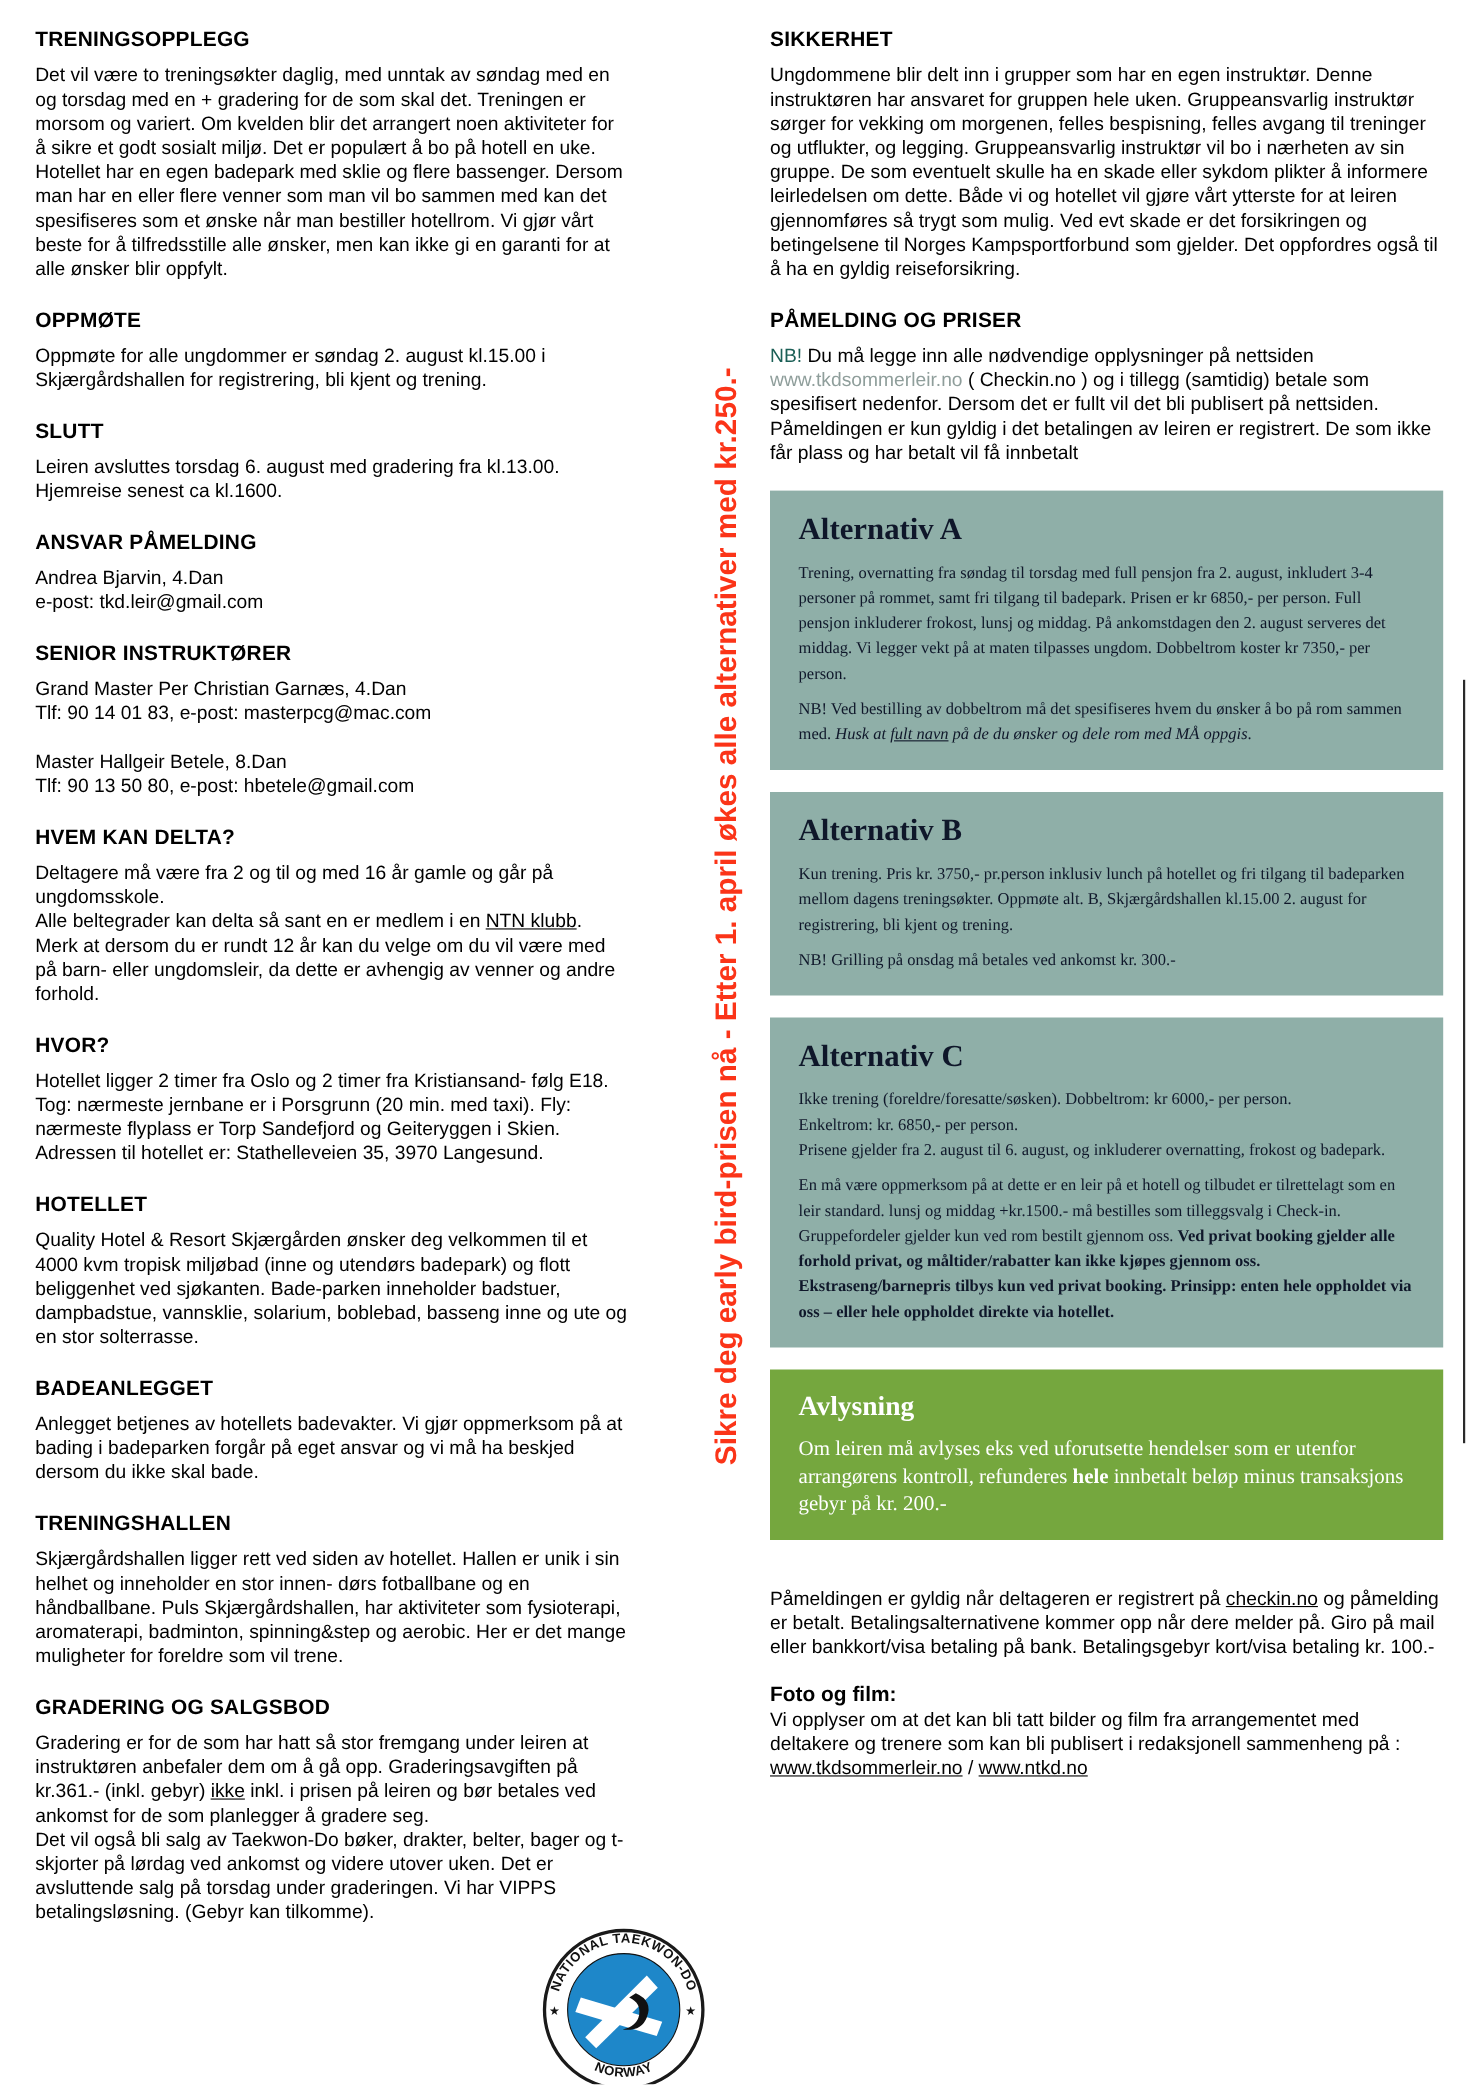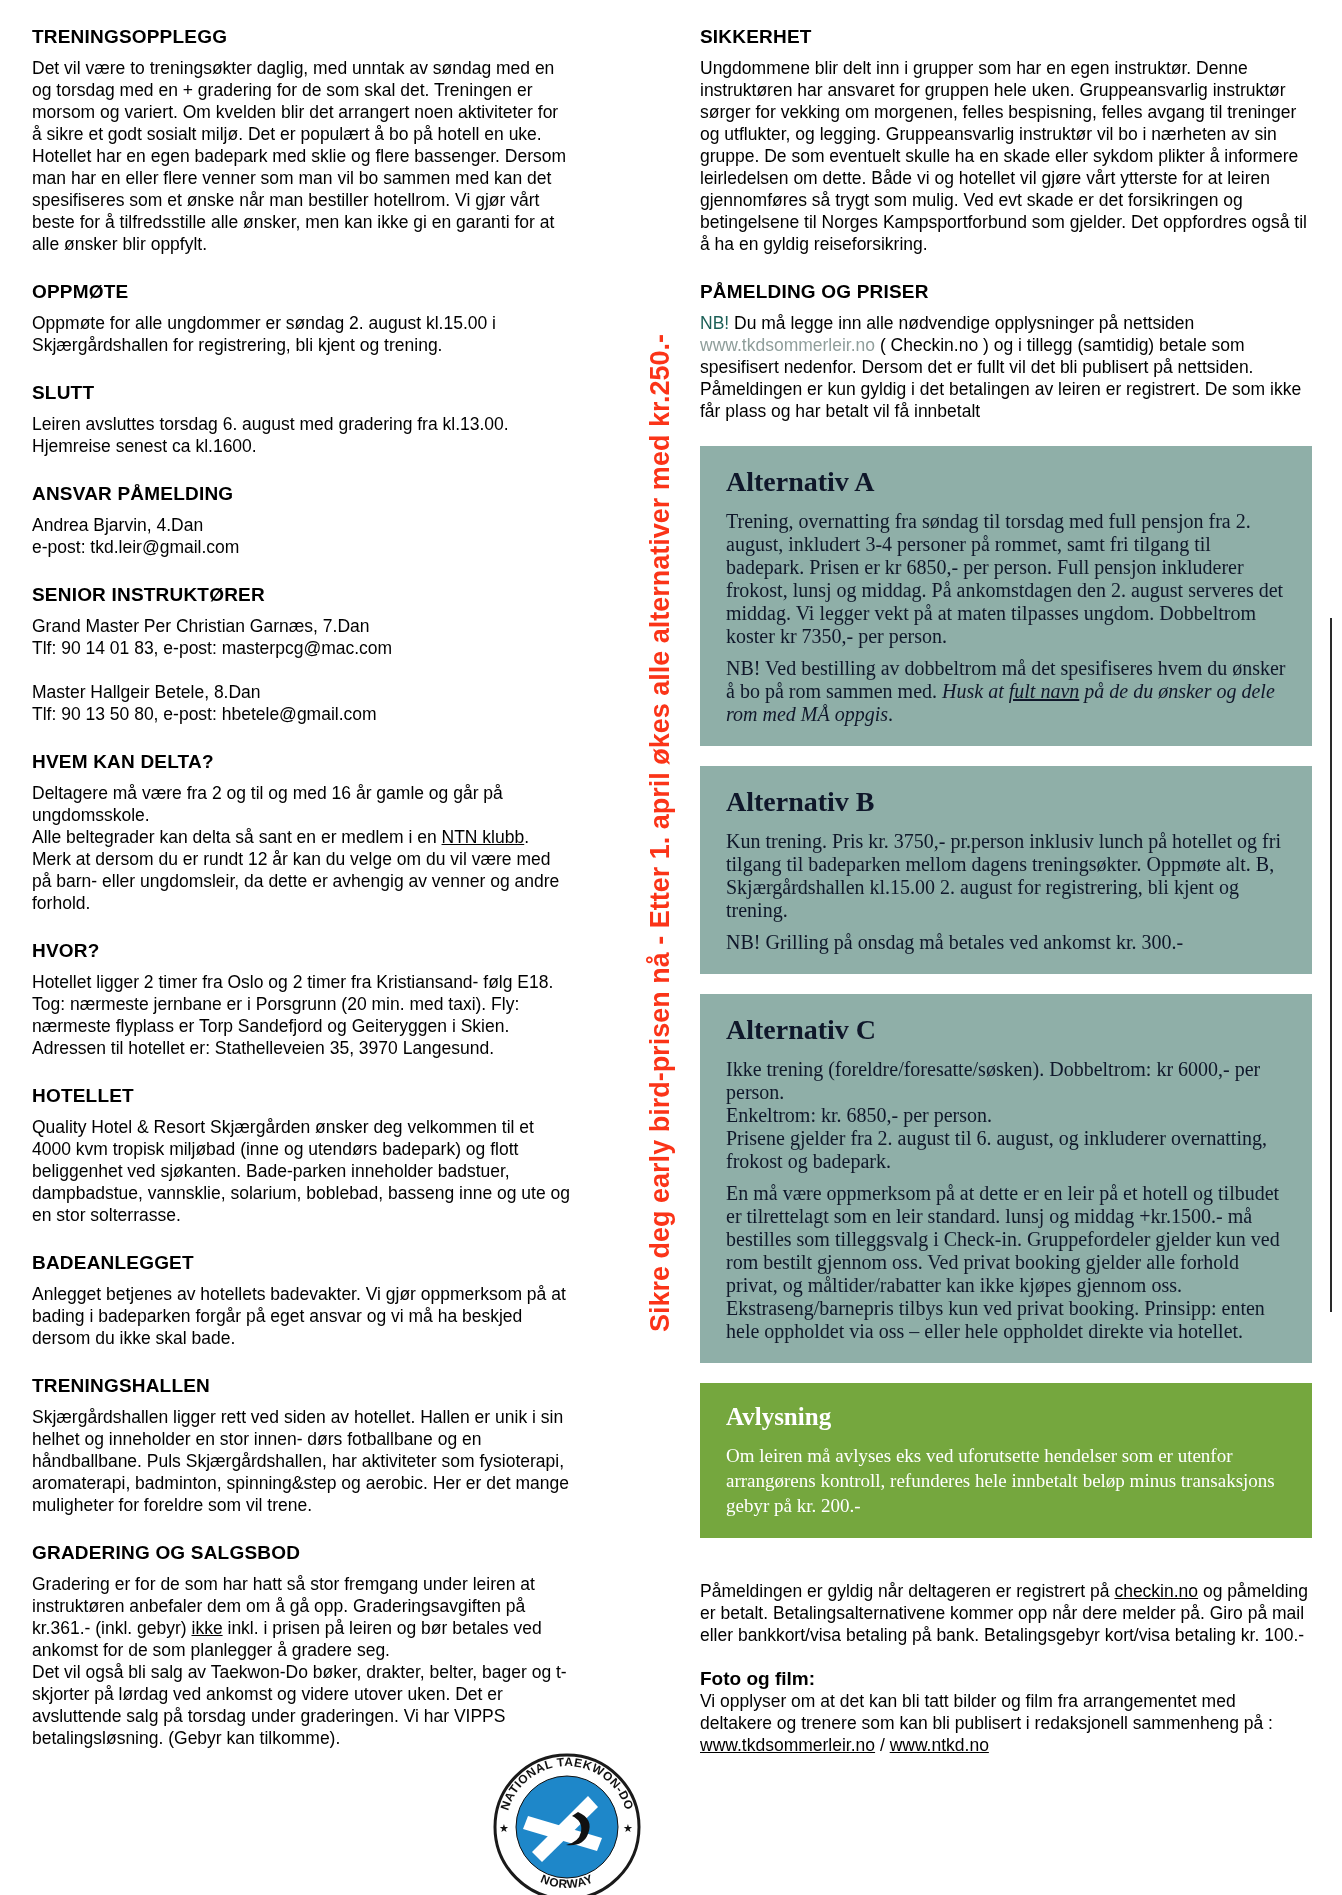--- a/index.html
+++ b/index.html
@@ -10,31 +10,31 @@
     background:#ffffff; overflow:hidden;
     font-family:"Liberation Sans", sans-serif; color:#000;padding-left:42px;
   }
   
   .col-left  { position:absolute; left:32px;  top:26px; width:540px; }
   .col-right { position:absolute; left:700px; top:26px; width:612px; }
   .sec { margin-bottom:26px; }
   .h-sans { font-size:19px; font-weight:bold; margin-bottom:9px; letter-spacing:.2px; }
   .body-sans { font-size:17.5px; line-height:22px; }
   .u  { text-decoration:underline; }
-  .b  { font-weight:normal;text-align:center; }
+  .b  { font-weight:bold;text-align:center; }
   .it { font-style:italic; }
   .nb { color:#1b5f56; }
   .gray-url { color:#8f9e9b; }
   
   .box { padding:20px 26px; margin-bottom:20px; font-family:"Liberation Serif","DejaVu Serif",serif; }
   .box.teal  { background:#8fafa8; color:#0f172a; }
   .box.green { background:#75a73e; color:#ffffff; }
   .box .box-title { font-size:28px; font-weight:bold; margin-bottom:12px; }
   .box.green .box-title { font-size:25px; }
-  .box .box-text { font-size:20px; line-height:23px; }
+  .box .box-text { font-size:15px; line-height:23px; }
   .box.green .box-text { font-size:19px; line-height:25px; }
   .box .box-text p + p { margin-top:9px; }
   .box.avb { margin-bottom:10px; }
   
   .early-bird {
     position:absolute; left:638px; top:1338px; width:1010px; height:44px;
     transform:rotate(-90deg); transform-origin:0 0;
     font-size:27px; font-weight:bold; color:#fb3418;
     white-space:nowrap; text-align:center; line-height:44px;
   }
@@ -73,21 +73,21 @@
       <h3 class="h-sans">ANSVAR PÅMELDING</h3>
       <div class="body-sans">
         <div>Andrea Bjarvin, 4.Dan</div>
         <div>e-post: tkd.leir@gmail.com</div>
       </div>
     </section>
 
     <section class="sec">
       <h3 class="h-sans">SENIOR INSTRUKTØRER</h3>
       <div class="body-sans">
-        <div>Grand Master Per Christian Garnæs, 7.Dan</div>
+        <div>Grand Master Per Christian Garnæs, 4.Dan</div>
         <div>Tlf: 90 14 01 83, e-post: masterpcg@mac.com</div>
         <div style="height:22px"></div>
         <div>Master Hallgeir Betele, 8.Dan</div>
         <div>Tlf: 90 13 50 80, e-post: hbetele@gmail.com</div>
       </div>
     </section>
 
     <section class="sec">
       <h3 class="h-sans">HVEM KAN DELTA?</h3>
       <div class="body-sans">

